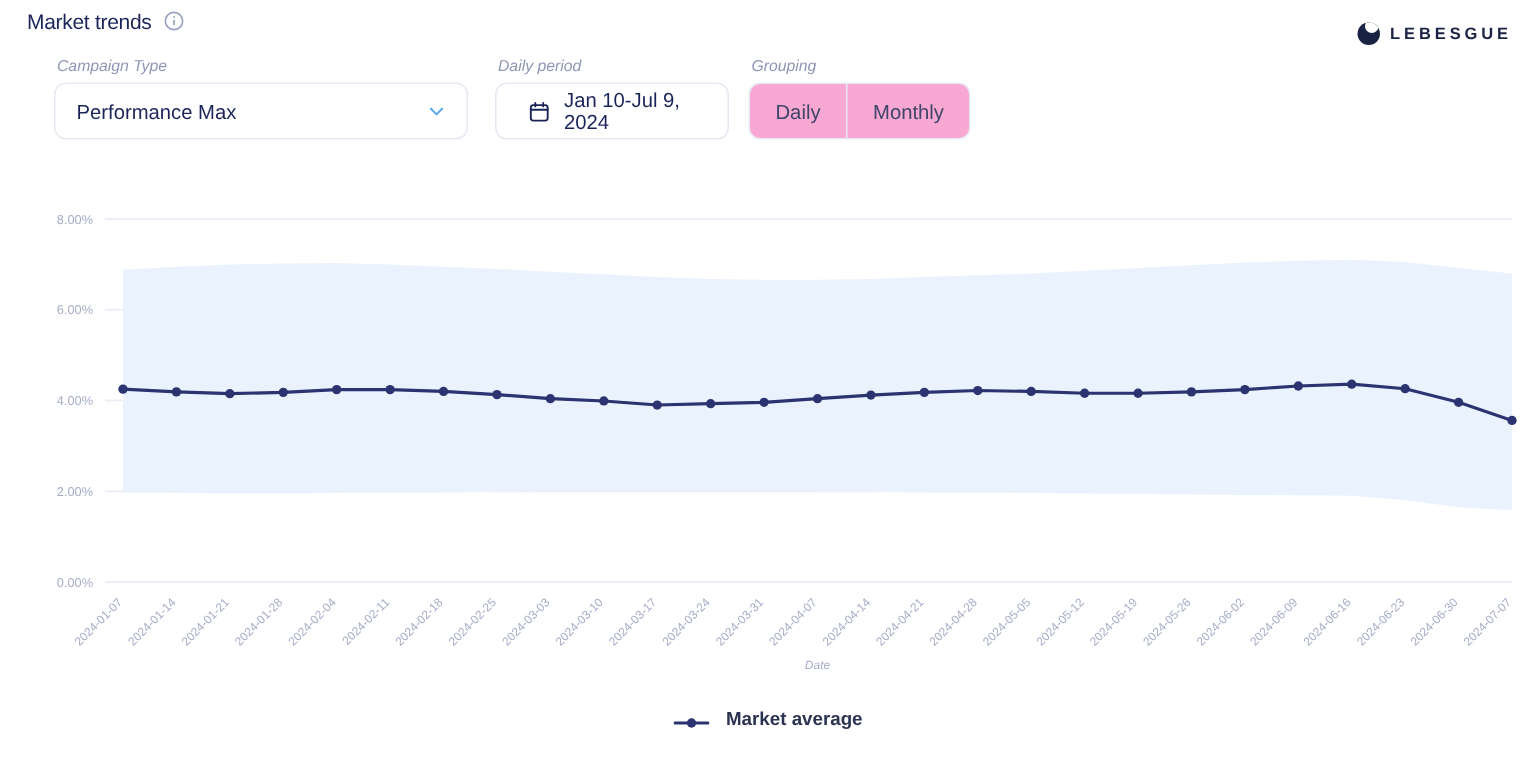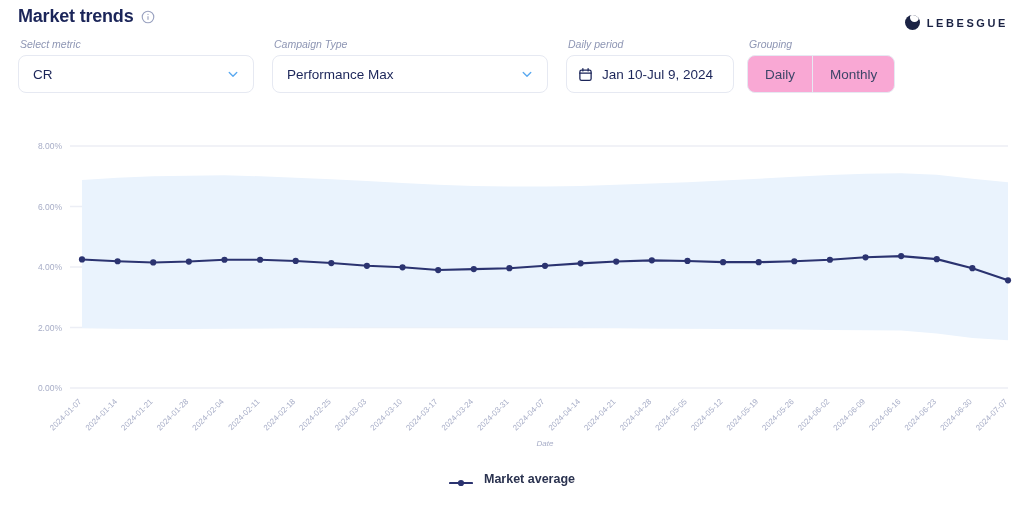--- a/index.html
+++ b/index.html
@@ -10,21 +10,21 @@
     overflow: hidden;
   }
   .page { position: relative; width: 1024px; height: 514px; background:#fff; }
 
   
   .title-row {
     position: absolute; left: 18px; top: 6px;
     display: flex; align-items: center; gap: 8px;
   }
   .title {
-    font-size: 18px; font-weight: bold; color: #1b2559;
+    font-size: 14px; font-weight: normal; color: #1b2559;
     letter-spacing: -0.2px;
   }
   .info-icon { width: 14px; height: 14px; display:block; color:#9aa2c0; }
 
   .brand {
     position: absolute; right: 16px; top: 15px;
     display: flex; align-items: center; gap: 7px;
   }
   .brand-mark {
     width: 15px; height: 15px; border-radius: 50%;
@@ -52,21 +52,21 @@
     height: 38px; border: 1px solid #e6e9f2; border-radius: 8px;
     background: #fff; display: flex; align-items: center;
     padding: 0 14px; font-size: 13.5px; color: #1b2559;
   }
   .select .caret {
     position: absolute; right: 14px; top: 50%; transform: translateY(-50%);
     width: 12px; height: 12px; color: #5aa9f0;
   }
   .w-metric { width: 236px; }
   .w-campaign { width: 276px; }
-  .w-period { width: 168px; gap: 9px; padding: 0 11px; }
+  .w-period { width: 156px; gap: 9px; padding: 0 21px; }
   .cal-icon { width: 15px; height: 15px; color: #1b2559; flex: none; }
 
   .spacer-a { width: 18px; }
   .spacer-b { width: 18px; }
   .spacer-c { width: 13px; }
 
   .seg {
     display: flex; height: 38px;
     border: 1px solid #e6e9f2; border-radius: 8px; overflow: hidden;
     background: #f9a8d4;
@@ -112,31 +112,20 @@
     </span>
   </div>
 
   <div class="brand">
     <span class="brand-mark"></span>
     <span class="brand-text">LEBESGUE</span>
   </div>
 
   <div class="controls">
 
-    <div class="ctl">
-      <span class="ctl-label">Select metric</span>
-      <div class="select w-metric">
-        <span>CR</span>
-        <span class="caret">
-          <svg viewBox="0 0 16 16" width="12" height="12" fill="none" stroke="currentColor" stroke-width="1.8" stroke-linecap="round" stroke-linejoin="round">
-            <polyline points="3,6 8,11 13,6"></polyline>
-          </svg>
-        </span>
-      </div>
-    </div>
 
     <div class="spacer-a"></div>
 
     <div class="ctl">
       <span class="ctl-label">Campaign Type</span>
       <div class="select w-campaign">
         <span>Performance Max</span>
         <span class="caret">
           <svg viewBox="0 0 16 16" width="12" height="12" fill="none" stroke="currentColor" stroke-width="1.8" stroke-linecap="round" stroke-linejoin="round">
             <polyline points="3,6 8,11 13,6"></polyline>

